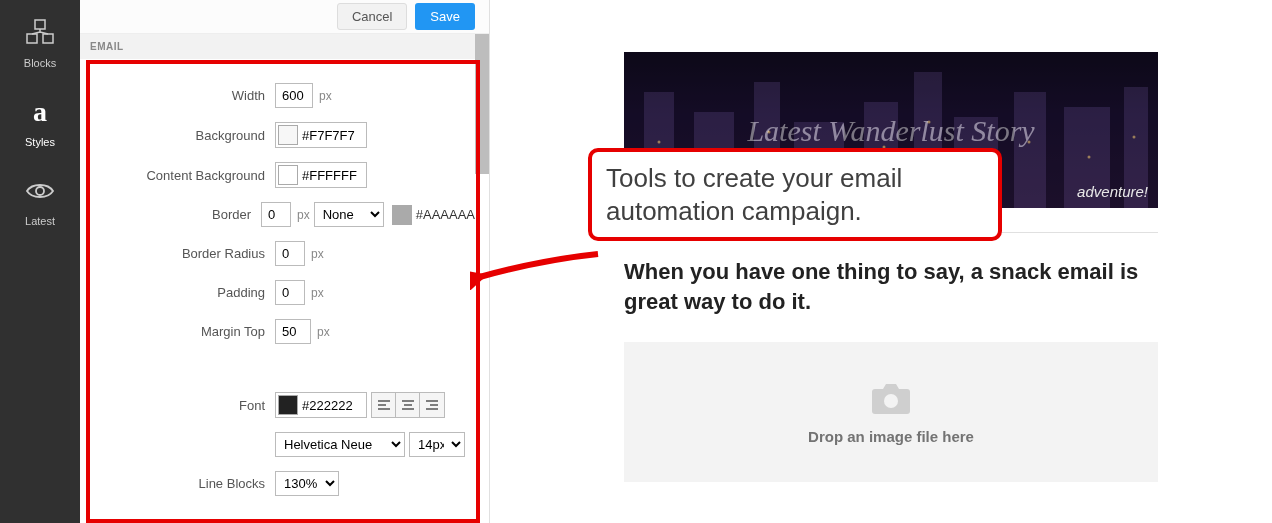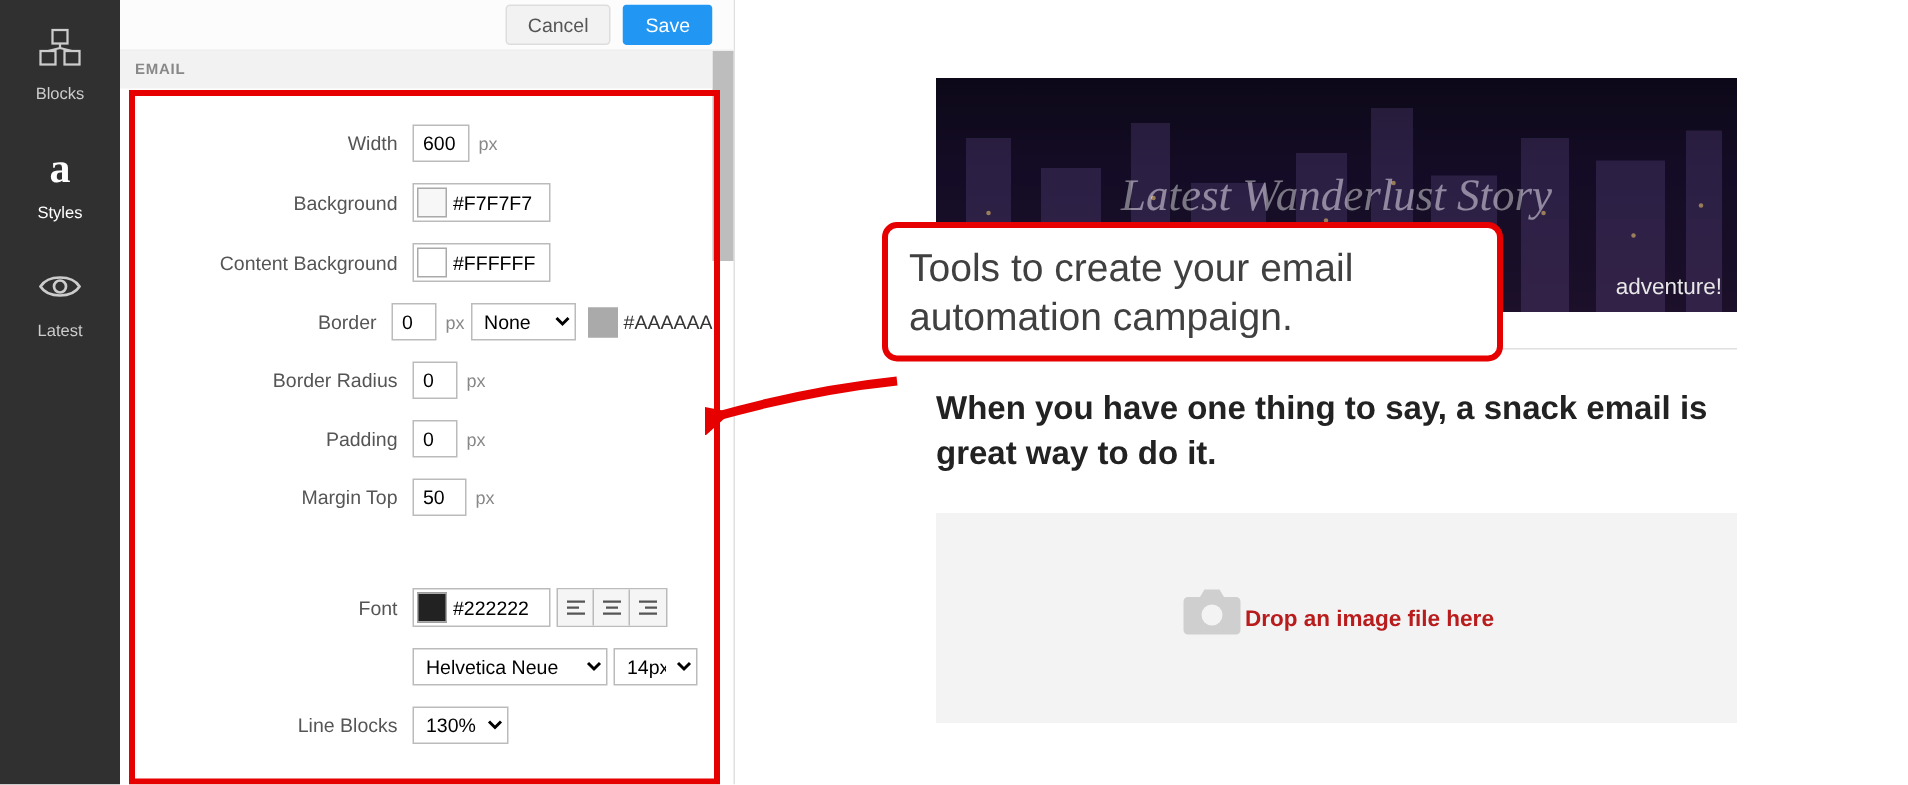--- a/index.html
+++ b/index.html
@@ -44,27 +44,27 @@
 
 .callout { position:absolute; left:588px; top:148px; width:414px; background:#fff; border:4px solid #e60000; border-radius:10px; padding:10px 14px; z-index:60;}
 .callout-text { color:#404040; font-size:26px; line-height:1.25; }
 .callout-arrow { position:absolute; left:470px; top:250px; z-index:55;}
 .callout-arrow svg { width:130px; height:40px; }
 
 
 .preview { position:absolute; left:624px; top:52px; width:534px; }
 .hero { width:534px; height:156px; background:linear-gradient(180deg,#0a0a12 0%, #1a1230 40%, #2b1a3a 100%); position:relative; display:flex; align-items:center; justify-content:center;}
 .hero-text { font-family: Liberation Serif, serif; font-style: italic; color:#fff; font-size:30px; text-align:center; line-height:1.1;}
-.hero-sub { position:absolute; right:10px; bottom:8px; color:#e8e8e8; font-size:15px; }
+.hero-sub { position:absolute; right:10px; bottom:8px; color:#e8e8e8; font-size:15px; font-style:italic;}
 .city-lines { position:absolute; inset:0; opacity:0.55; }
 
 .divider { height:1px; background:#e0e0e0; margin:24px 0;}
 .headline { font-size:22px; font-weight:bold; color:#222; line-height:1.35;}
 
-.drop-zone { margin-top:26px; height:140px; background:#f3f3f3; display:flex; flex-direction:row; align-items:center; justify-content:center; color:#b91c1c; }
+.drop-zone { margin-top:26px; height:140px; background:#f3f3f3; display:flex; flex-direction:column; align-items:center; justify-content:center; color:#737373; }
 .drop-zone svg { width:44px; height:38px; margin-bottom:8px;}
 .drop-text { font-size:15px; font-weight:bold;}
 
 .panel-scroll { position:absolute; left:0; right:14px; top:34px; bottom:0; overflow:hidden;}
 </style>
 </head>
 <body>
 
 <div class="left-rail">
   <div class="rail-item">

